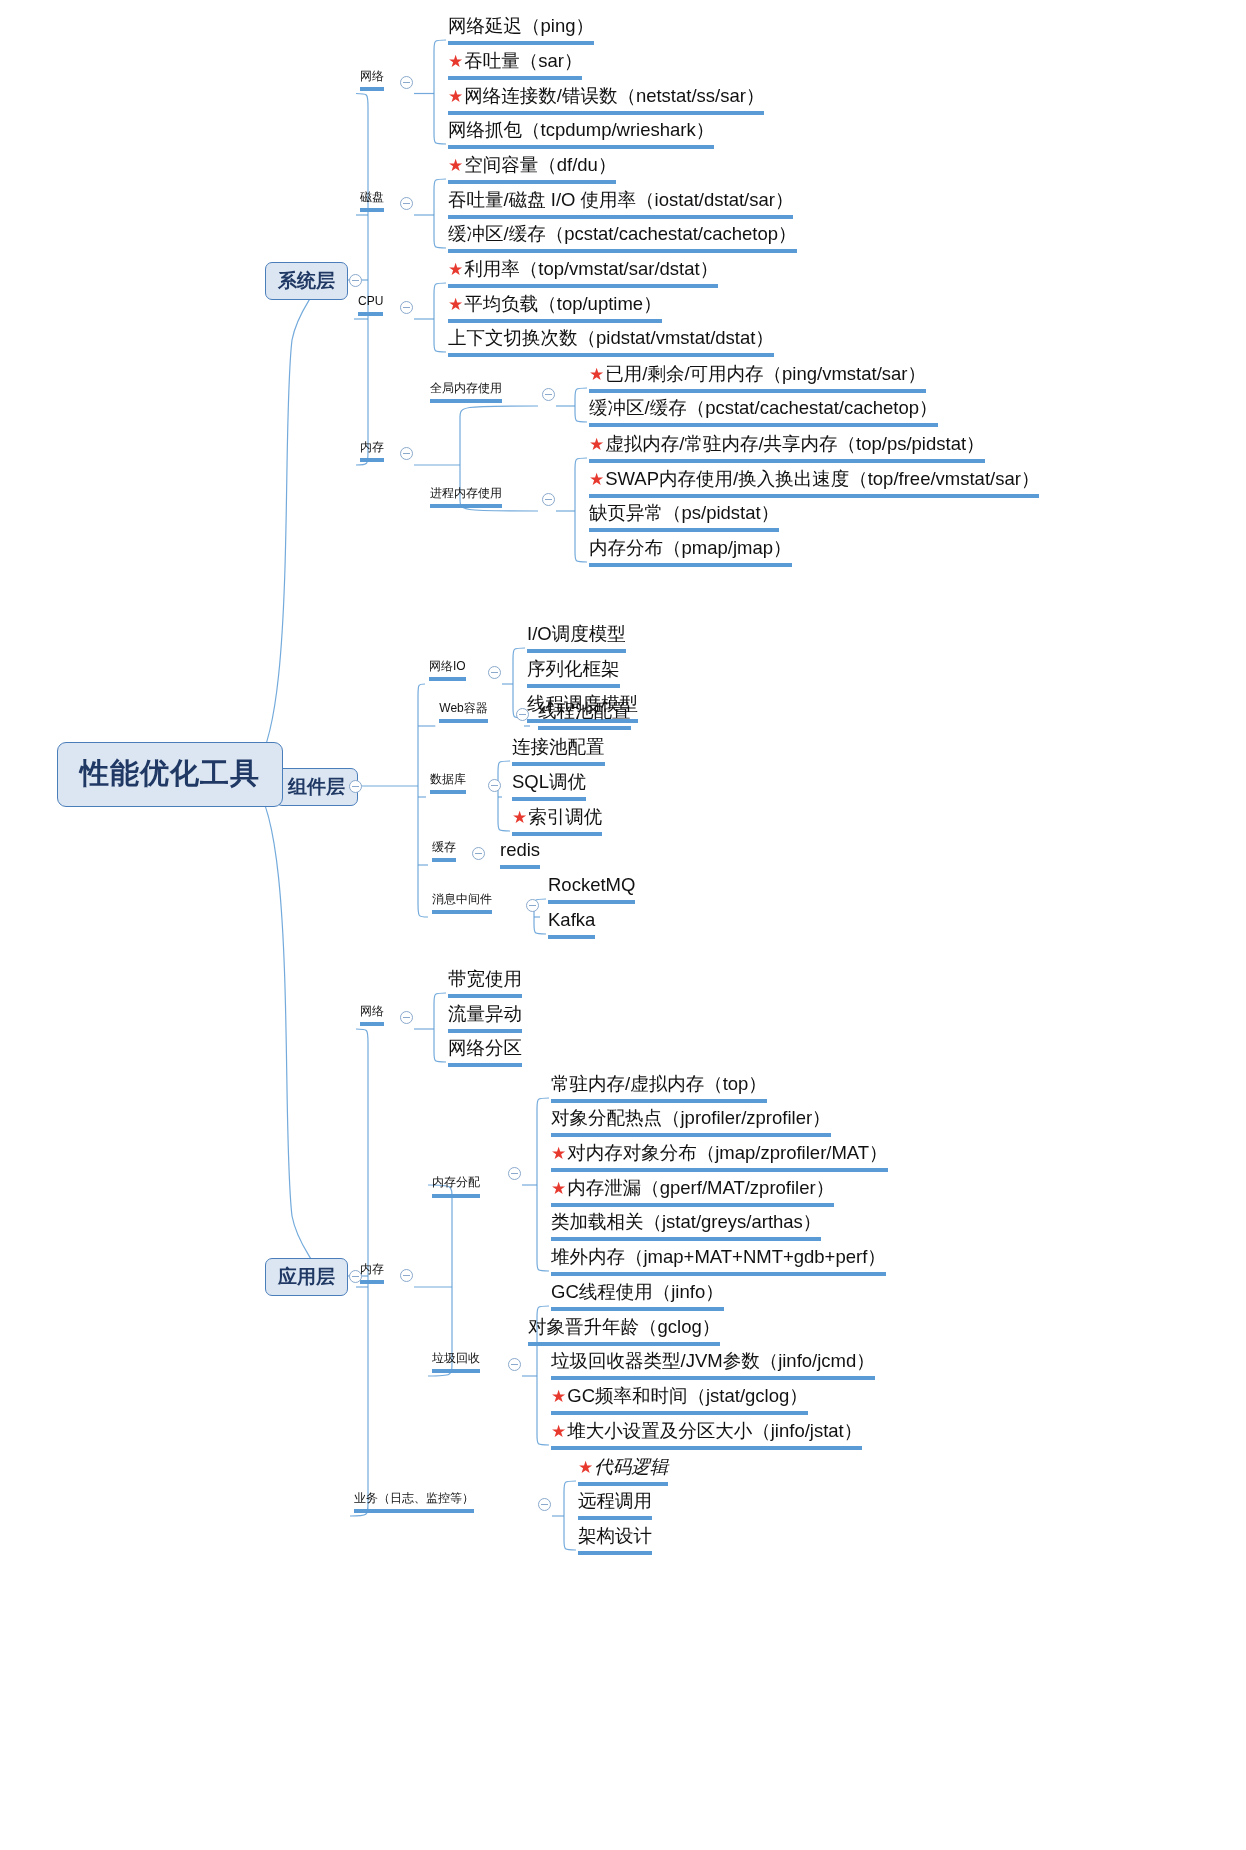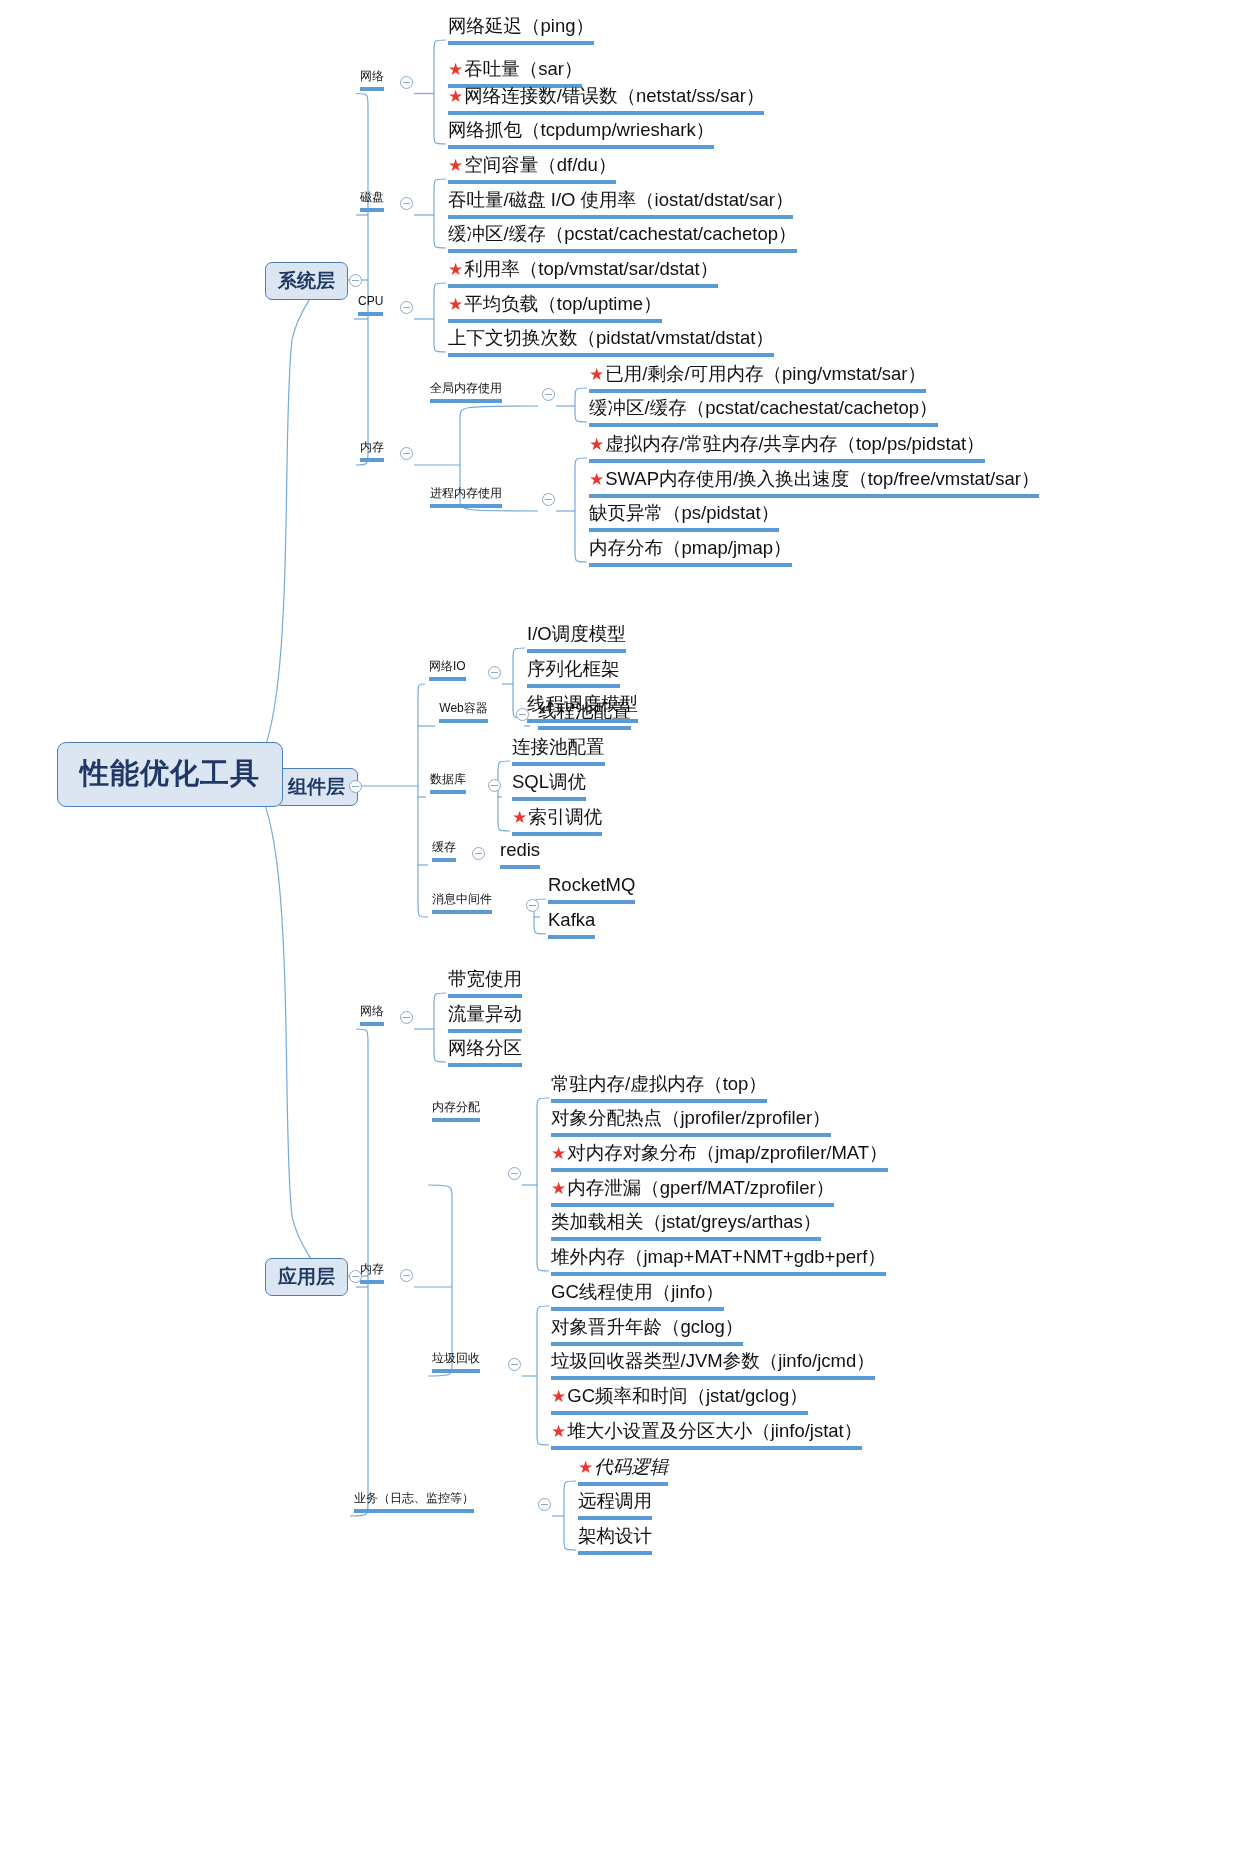--- a/index.html
+++ b/index.html
@@ -84,21 +84,21 @@
       <path d="M 428 1185 C 452 1185 452 1185 452 1199 L 452 1362 C 452 1376 452 1376 428 1376" fill="none" stroke="#5b9bd5" stroke-width="1.2" opacity="0.85"></path>
       <path d="M 348 1276 L 368 1276" fill="none" stroke="#5b9bd5" stroke-width="1.2" opacity="0.85"></path>
       <path d="M 356 1029 C 368 1029 368 1029 368 1043 L 368 1502 C 368 1516 368 1516 350 1516" fill="none" stroke="#5b9bd5" stroke-width="1.2" opacity="0.85"></path>
       <path d="M 368 1287 L 356 1287" fill="none" stroke="#5b9bd5" stroke-width="1.2" opacity="0.85"></path>
       <path d="M 240 776 C 300 776 280 440 292 340 C 302 288 350 280 265 280" fill="none" stroke="#5b9bd5" stroke-width="1.2" opacity="0.85"></path>
       <path d="M 240 776 L 265 786" fill="none" stroke="#5b9bd5" stroke-width="1.2" opacity="0.85"></path>
       <path d="M 240 776 C 300 776 280 1116 292 1216 C 302 1268 350 1276 265 1276" fill="none" stroke="#5b9bd5" stroke-width="1.2" opacity="0.85"></path>
     </svg>
   <div id="nodes">
       <div class="node leaf" style="left:448px;top:17px;"><span>网络延迟（ping）</span></div>
-      <div class="node leaf" style="left:448px;top:52px;margin-top:8px;"><span class="star">★</span><span>吞吐量（sar）</span></div>
+      <div class="node leaf" style="left:448px;top:52px;"><span class="star">★</span><span>吞吐量（sar）</span></div>
       <div class="node leaf" style="left:448px;top:87px;"><span class="star">★</span><span>网络连接数/错误数（netstat/ss/sar）</span></div>
       <div class="node leaf" style="left:448px;top:121px;"><span>网络抓包（tcpdump/wrieshark）</span></div>
       <div class="node leaf" style="left:448px;top:156px;"><span class="star">★</span><span>空间容量（df/du）</span></div>
       <div class="node leaf" style="left:448px;top:191px;"><span>吞吐量/磁盘 I/O 使用率（iostat/dstat/sar）</span></div>
       <div class="node leaf" style="left:448px;top:225px;"><span>缓冲区/缓存（pcstat/cachestat/cachetop）</span></div>
       <div class="node leaf" style="left:448px;top:260px;"><span class="star">★</span><span>利用率（top/vmstat/sar/dstat）</span></div>
       <div class="node leaf" style="left:448px;top:295px;"><span class="star">★</span><span>平均负载（top/uptime）</span></div>
       <div class="node leaf" style="left:448px;top:329px;"><span>上下文切换次数（pidstat/vmstat/dstat）</span></div>
       <div class="node leaf" style="left:589px;top:365px;"><span class="star">★</span><span>已用/剩余/可用内存（ping/vmstat/sar）</span></div>
       <div class="node leaf" style="left:589px;top:399px;"><span>缓冲区/缓存（pcstat/cachestat/cachetop）</span></div>
@@ -132,31 +132,31 @@
       <div class="node leaf" style="left:448px;top:970px;"><span>带宽使用</span></div>
       <div class="node leaf" style="left:448px;top:1005px;"><span>流量异动</span></div>
       <div class="node leaf" style="left:448px;top:1039px;"><span>网络分区</span></div>
       <div class="node leaf" style="left:551px;top:1075px;"><span>常驻内存/虚拟内存（top）</span></div>
       <div class="node leaf" style="left:551px;top:1109px;"><span>对象分配热点（jprofiler/zprofiler）</span></div>
       <div class="node leaf" style="left:551px;top:1144px;"><span class="star">★</span><span>对内存对象分布（jmap/zprofiler/MAT）</span></div>
       <div class="node leaf" style="left:551px;top:1179px;"><span class="star">★</span><span>内存泄漏（gperf/MAT/zprofiler）</span></div>
       <div class="node leaf" style="left:551px;top:1213px;"><span>类加载相关（jstat/greys/arthas）</span></div>
       <div class="node leaf" style="left:551px;top:1248px;"><span>堆外内存（jmap+MAT+NMT+gdb+perf）</span></div>
       <div class="node leaf" style="left:551px;top:1283px;"><span>GC线程使用（jinfo）</span></div>
-      <div class="node leaf" style="left:551px;top:1318px;"><span>对象晋升年龄（gclog）</span></div>
+      <div class="node leaf" style="left:528px;top:1318px;"><span>对象晋升年龄（gclog）</span></div>
       <div class="node leaf" style="left:551px;top:1352px;"><span>垃圾回收器类型/JVM参数（jinfo/jcmd）</span></div>
       <div class="node leaf" style="left:551px;top:1387px;"><span class="star">★</span><span>GC频率和时间（jstat/gclog）</span></div>
       <div class="node leaf" style="left:551px;top:1422px;"><span class="star">★</span><span>堆大小设置及分区大小（jinfo/jstat）</span></div>
       <div class="node leaf" style="left:578px;top:1458px;font-style:italic;"><span class="star">★</span><span>代码逻辑</span></div>
       <div class="node leaf" style="left:578px;top:1492px;"><span>远程调用</span></div>
       <div class="node leaf" style="left:578px;top:1527px;"><span>架构设计</span></div>
       <div class="node lvl2" style="left:360px;top:1005px;"><span>网络</span></div>
       <div class="node lvl2" style="left:360px;top:1263px;"><span>内存</span></div>
       <div class="node lvl2" style="left:354px;top:1492px;"><span>业务（日志、监控等）</span></div>
-      <div class="node lvl2" style="left:432px;top:1101px;"><span>内存分配</span></div>
+      <div class="node lvl2" style="left:432px;top:1177px;font-family:Liberation Mono, monospace;"><span>内存分配</span></div>
       <div class="node lvl2" style="left:432px;top:1352px;"><span>垃圾回收</span></div>
       <div class="node lvl1" style="left:265px;top:1258px;"><span>应用层</span></div>
       <div class="node root" style="left:14px;top:742px;margin-left:43px;"><span>性能优化工具</span></div>
       <div class="collapse" style="left:400px;top:75.5px;"></div>
       <div class="collapse" style="left:400px;top:197px;"></div>
       <div class="collapse" style="left:400px;top:301px;"></div>
       <div class="collapse" style="left:400px;top:447px;"></div>
       <div class="collapse" style="left:542px;top:388px;"></div>
       <div class="collapse" style="left:542px;top:493px;"></div>
       <div class="collapse" style="left:349px;top:274px;"></div>

